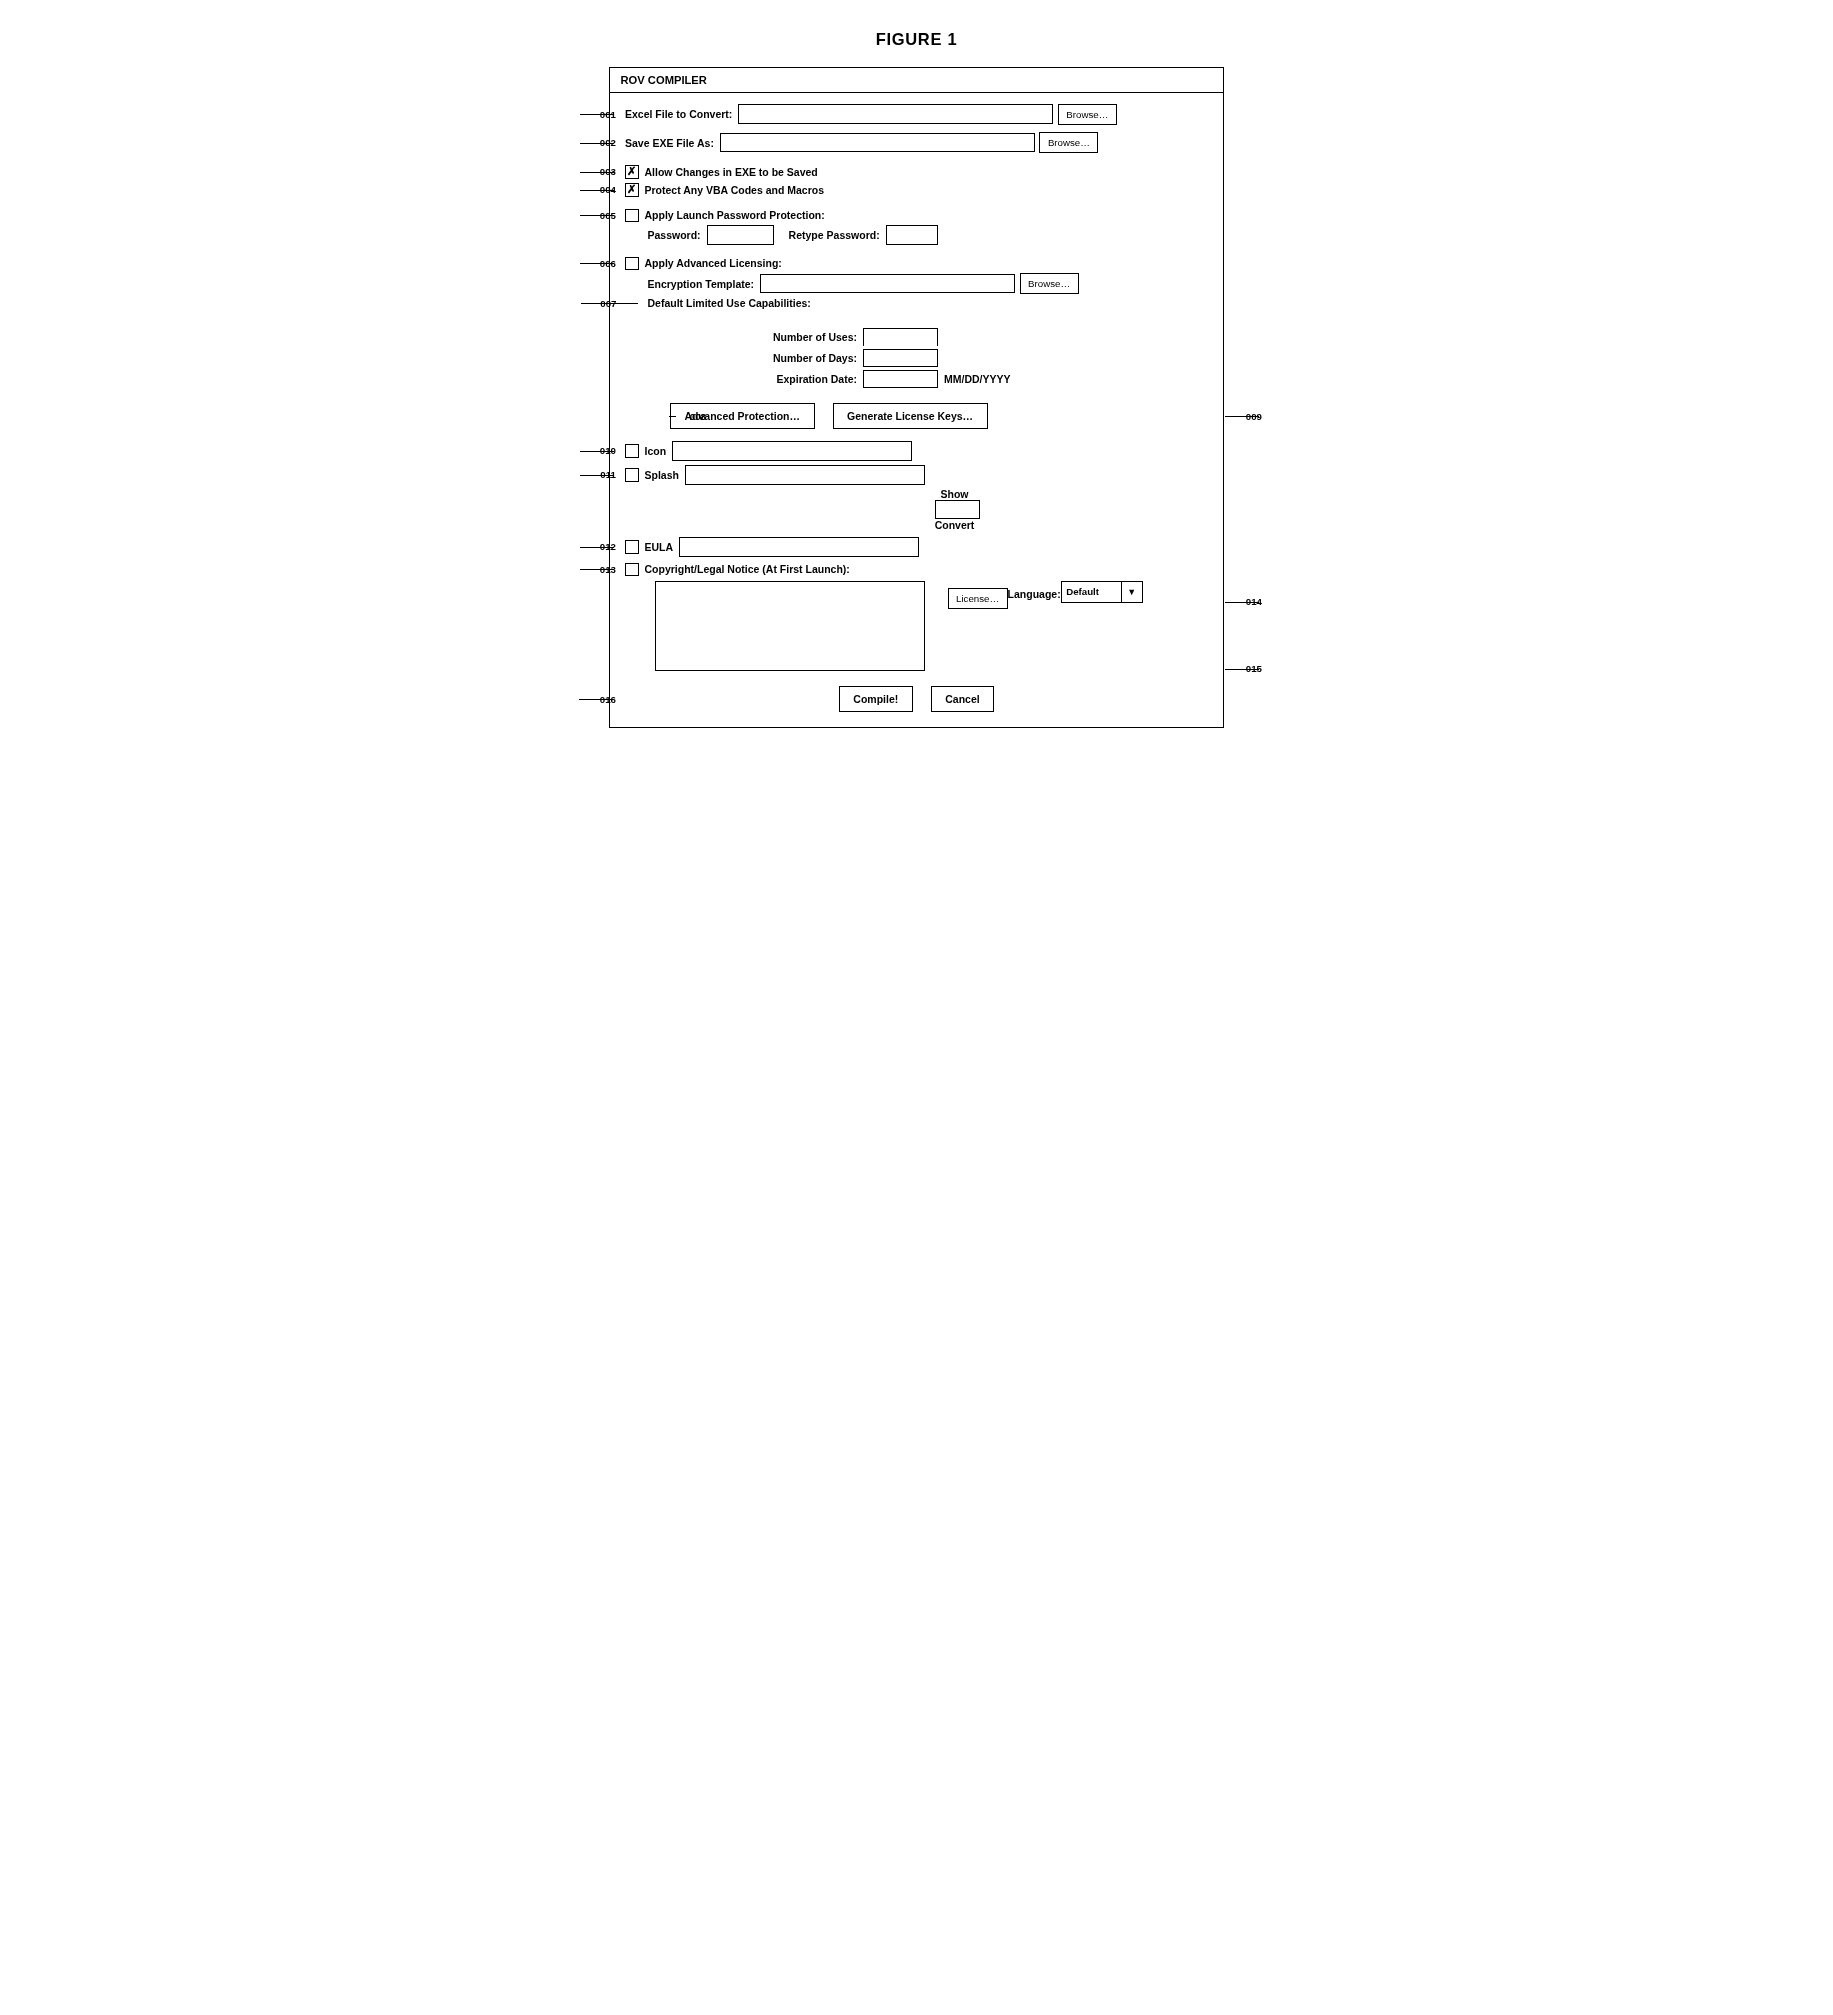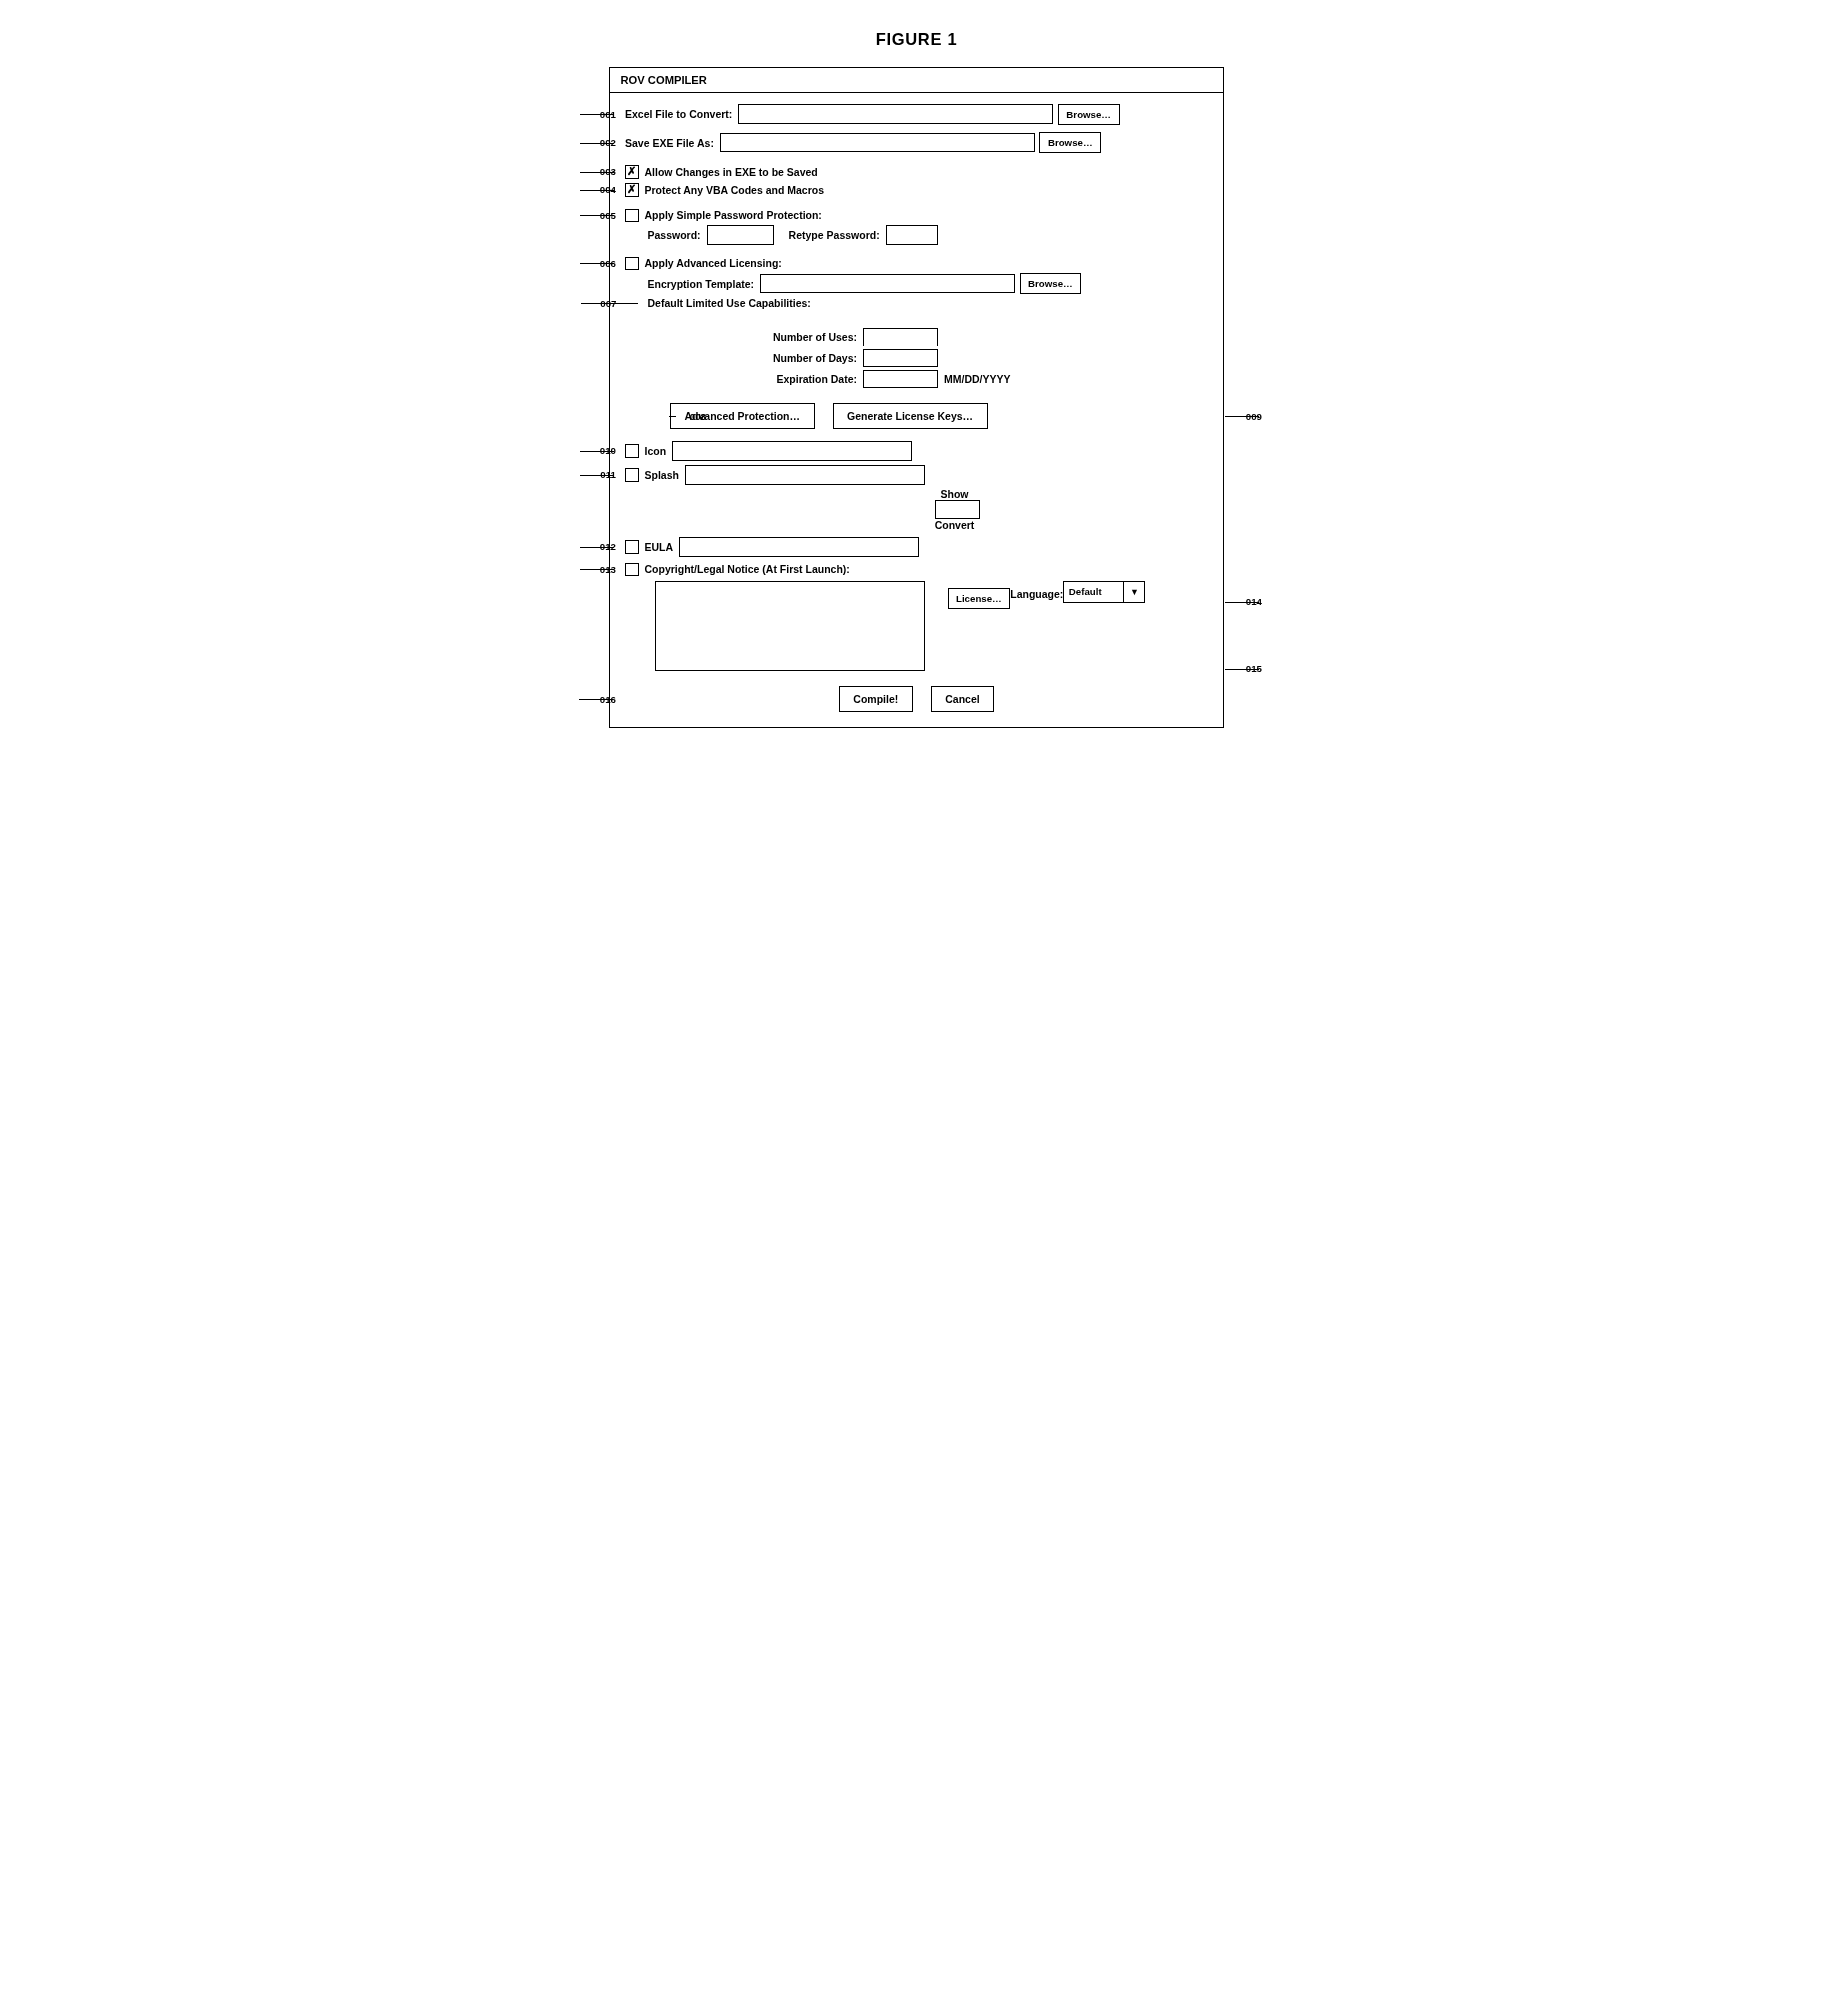--- a/index.html
+++ b/index.html
@@ -61,21 +61,21 @@
       background: #fff;
       outline: none;
     }
     .input-wide { width: 315px; }
     .input-small { width: 67px; }
     .input-tiny { width: 52px; }
     .browse-btn {
       border: 1.5px solid #000;
       background: #fff;
       font-size: 9.7px;
-      font-weight: bold;
+      font-weight: normal;
       padding: 3px 7.5px;
       cursor: pointer;
       margin-left: 4.5px;
       height: 21px;
     }
     .checkbox-row {
       display: flex;
       align-items: center;
       margin-bottom: 7.5px;
       position: relative;
@@ -242,21 +242,21 @@
       <span class="row-num">004</span>
       <div class="row-line"></div>
       <div class="checkbox-box checked-x"></div>
       <span class="label">Protect Any VBA Codes and Macros</span>
     </div>
 
     <div class="checkbox-row" style="position:relative; margin-bottom:3px;">
       <span class="row-num">005</span>
       <div class="row-line"></div>
       <div class="checkbox-box"></div>
-      <span class="label">Apply Simple Password Protection:</span>
+      <span class="label">Apply Launch Password Protection:</span>
     </div>
     <div class="row" style="margin-left:22.5px; margin-bottom:12px;">
       <span class="label">Password:</span>
       <input type="text" class="text-input input-small" value="" style="">
       <span class="label" style="margin-left:15px;">Retype Password:</span>
       <input type="text" class="text-input input-tiny" value="" style="">
     </div>
 
     <div class="checkbox-row" style="position:relative; margin-bottom:3px;">
       <span class="row-num">006</span>

